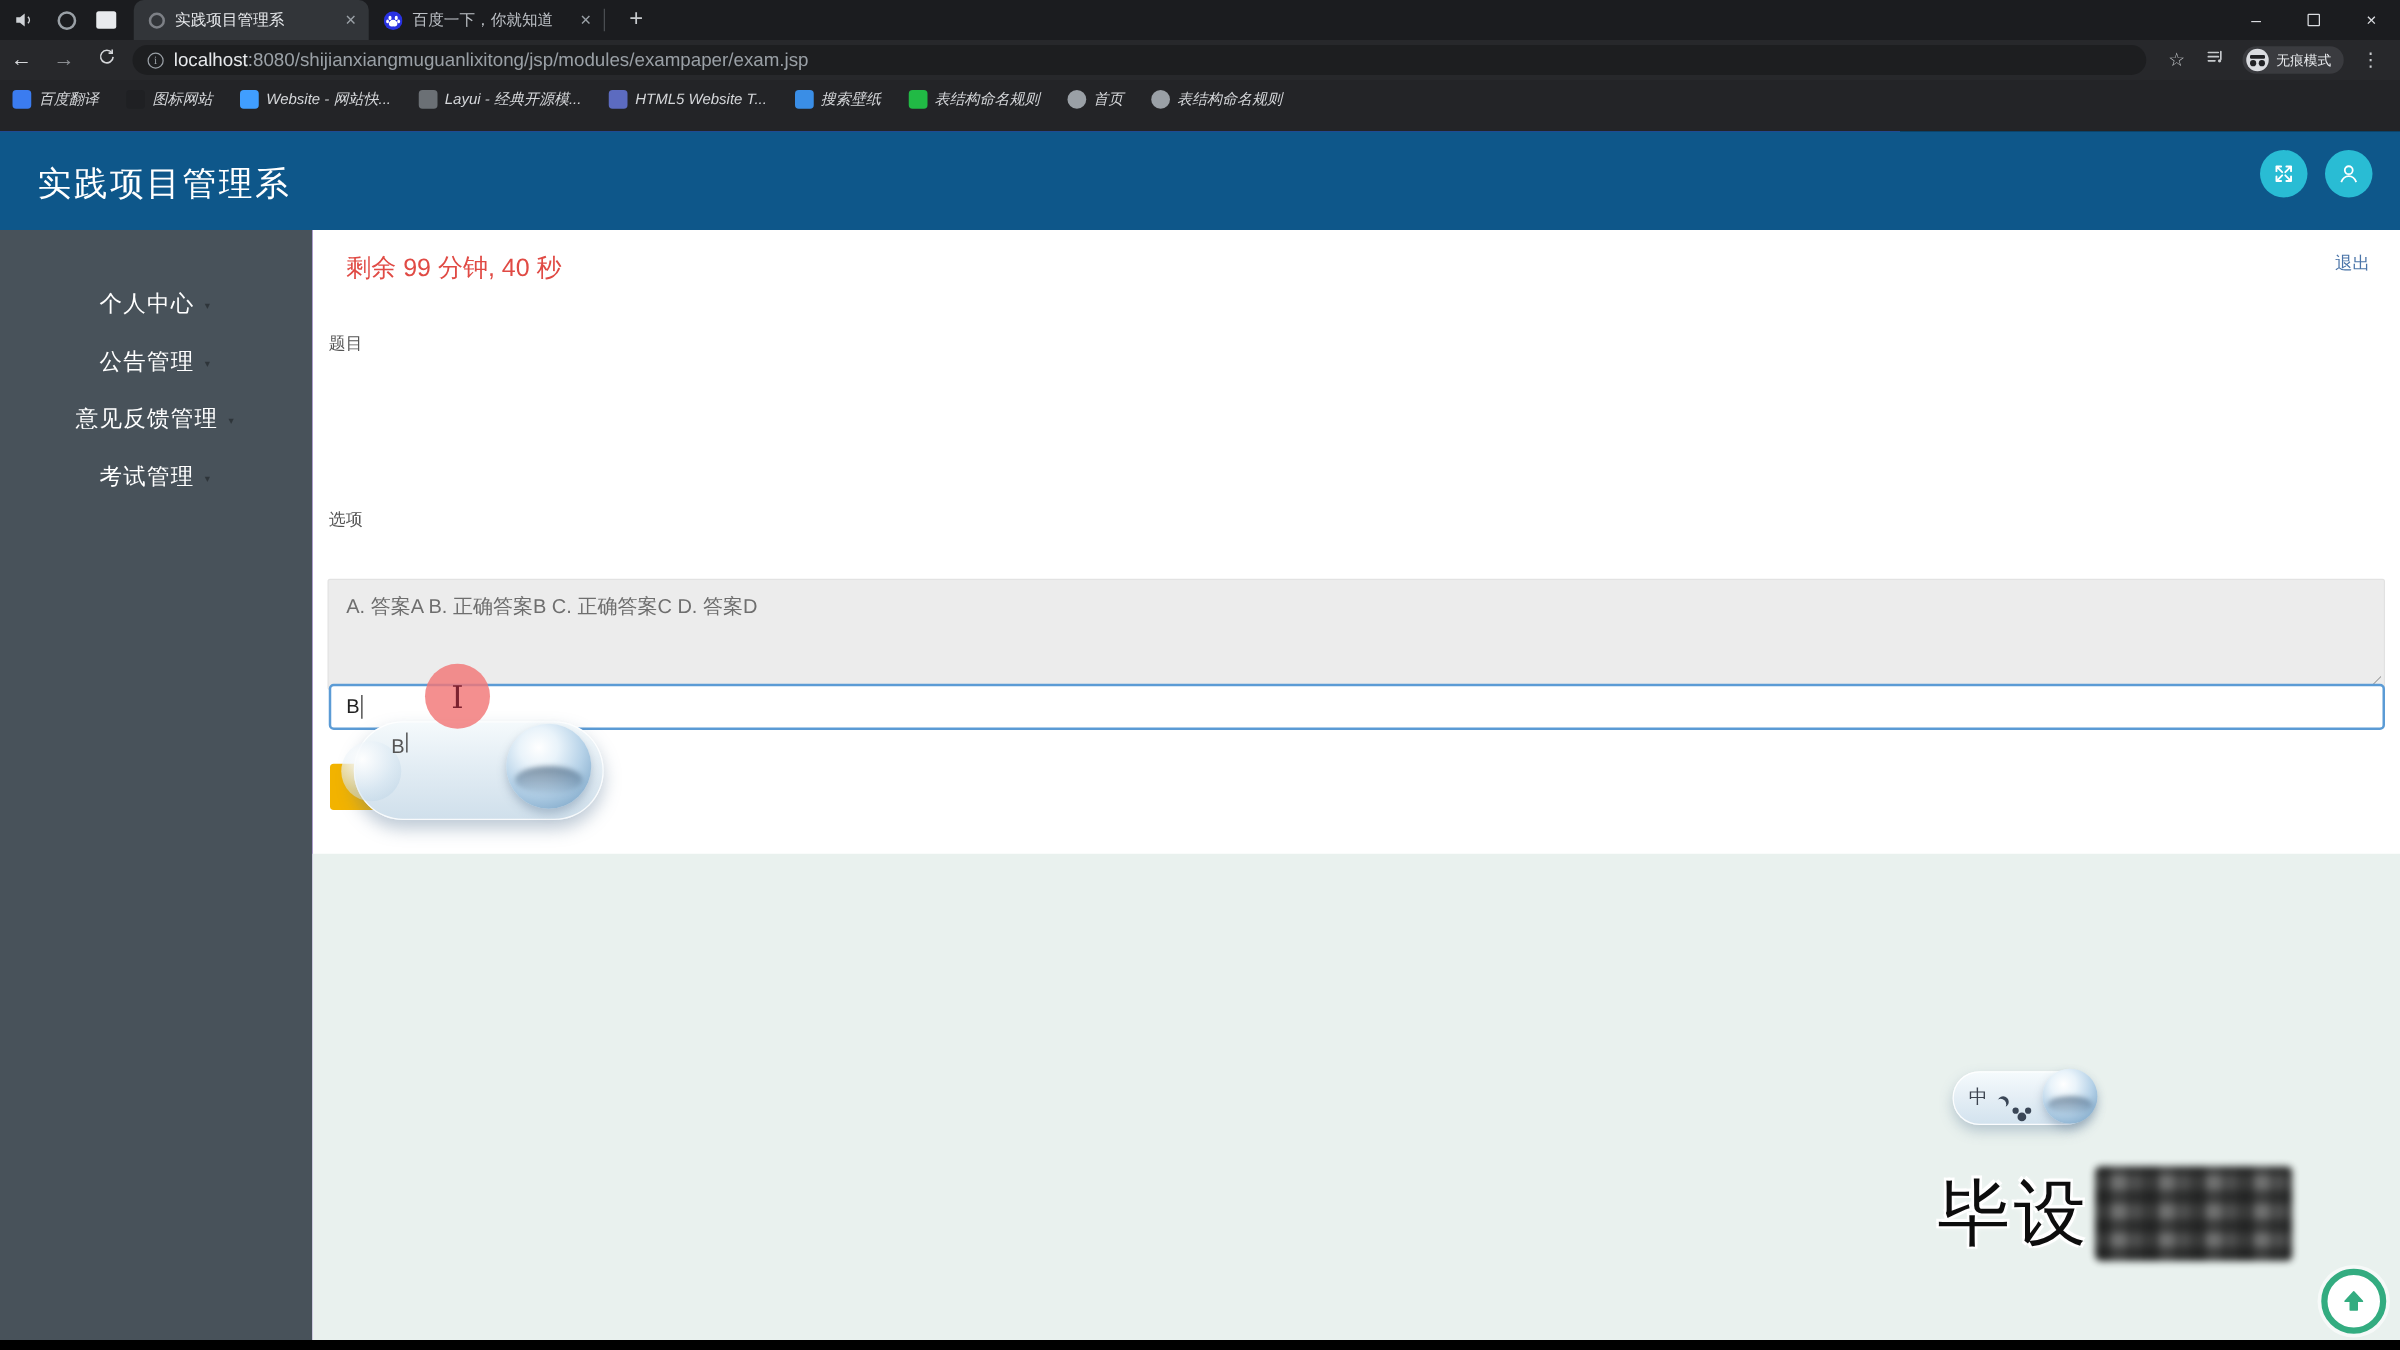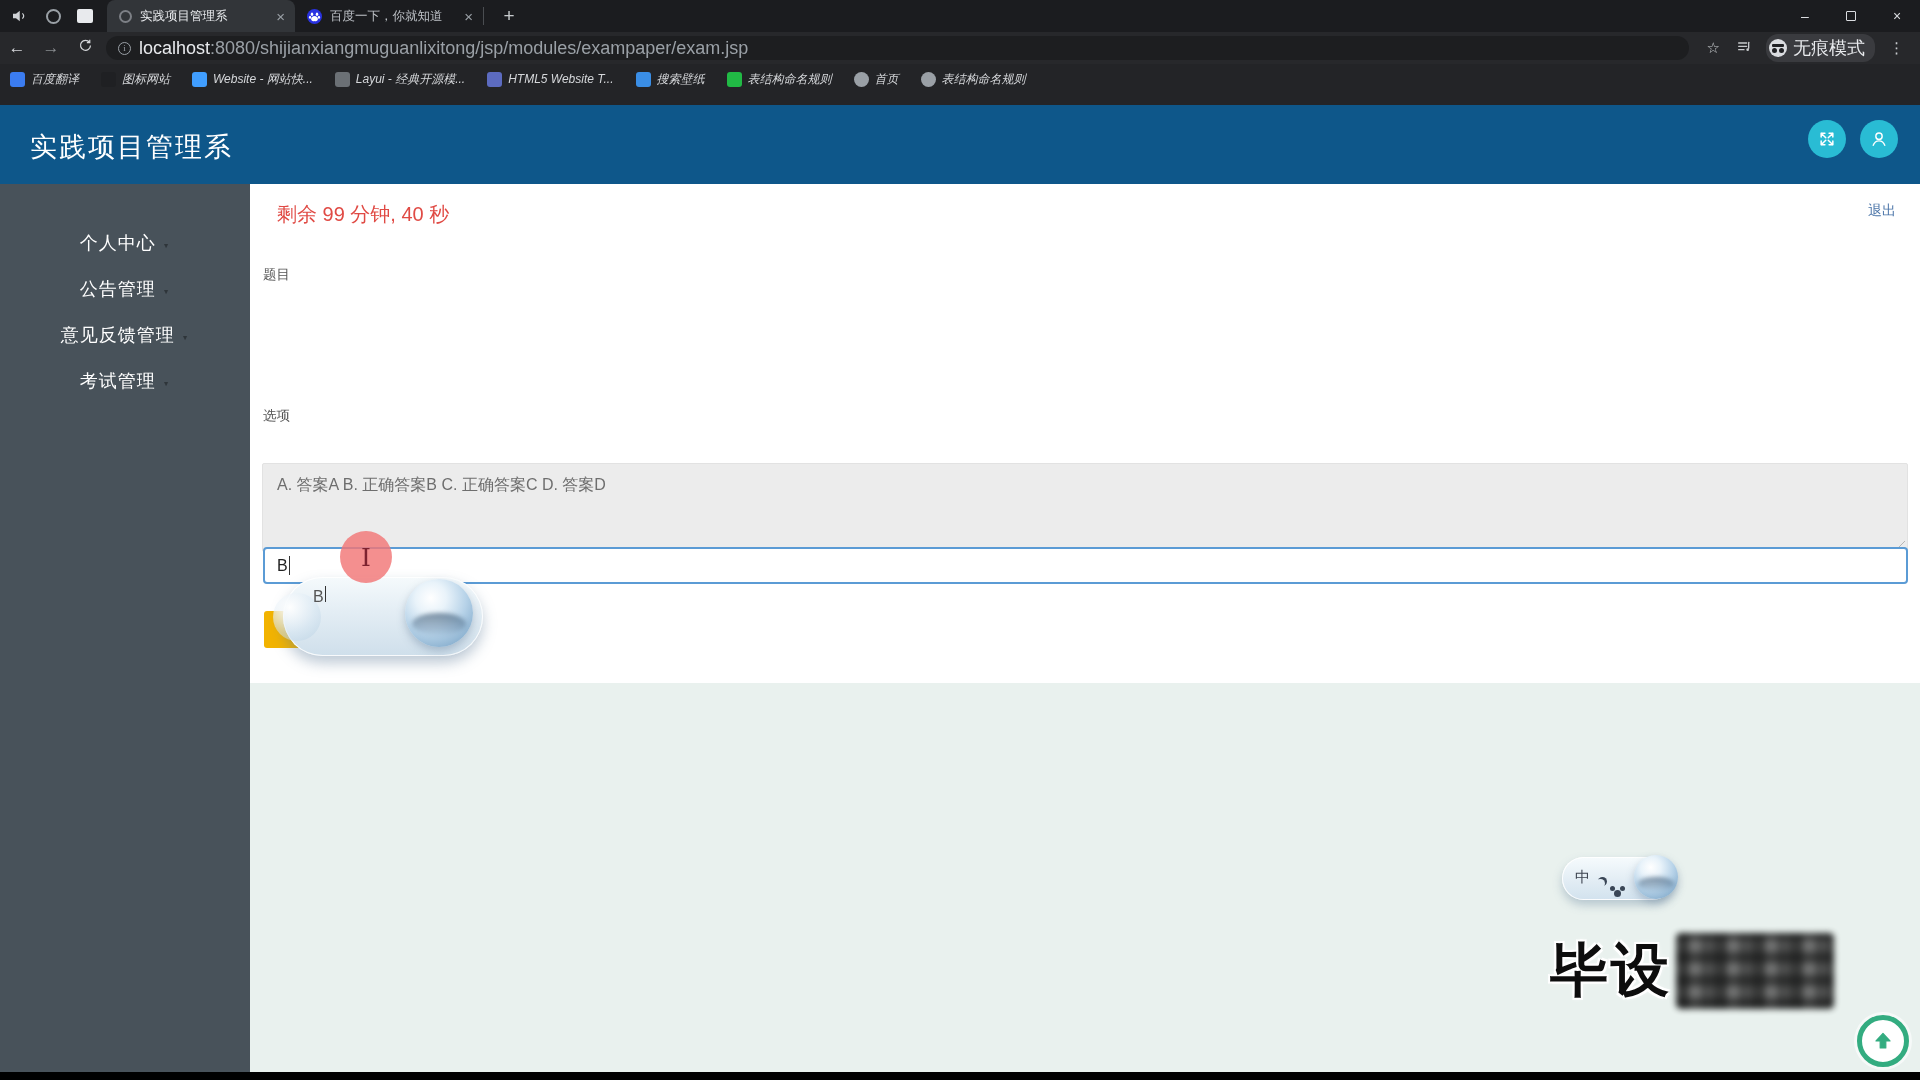--- a/index.html
+++ b/index.html
@@ -30,33 +30,33 @@
 
   .toolbar { position:absolute; left:0; top:32px; width:1920px; height:32px;
     background:#27282b; display:flex; align-items:center; }
   .navbtn { color:#d5d7da; font-size:17px; width:34px; text-align:center; }
   .navbtn.dim { color:#8a8d91; }
   .urlpill { height:24px; flex:1; margin:0 10px 0 4px; background:#1d1e20;
     border-radius:13px; display:flex; align-items:center; padding:0 12px; }
   .info-ic { width:13px; height:13px; border:1.2px solid #9aa0a6; border-radius:50%;
     color:#9aa0a6; font-size:9px; font-family:"Liberation Serif",serif;
     display:inline-flex; align-items:center; justify-content:center; margin-right:8px;}
-  .urltext { font-size:18px; color:#9aa0a6; white-space:nowrap; }
+  .urltext { font-size:15px; color:#9aa0a6; white-space:nowrap; }
   .urltext .host { color:#e8eaed; }
   .tbright { display:flex; align-items:center; margin-right:8px; }
   .tbic { color:#c7cacd; font-size:15px; margin:0 8px; }
   .incog { display:flex; align-items:center; background:#3a3b3f; border-radius:12px;
     padding:2px 10px 2px 3px; margin:0 6px; }
   .incog .hat { width:18px; height:18px; border-radius:50%; background:#dadce0;
     position:relative; margin-right:6px;}
   .incog .hat::before { content:""; position:absolute; left:3px; top:5px; width:12px; height:3px;
     background:#202124; border-radius:1px;}
   .incog .hat::after { content:""; position:absolute; left:3px; top:9px; width:5px; height:5px;
     border-radius:50%; background:#202124; box-shadow:7px 0 0 #202124;}
-  .incoglabel { color:#e8eaed; font-size:18px; }
+  .incoglabel { color:#e8eaed; font-size:11px; }
 
   .bookmarks { position:absolute; left:0; top:64px; width:1920px; height:41px;
     background:#232427; display:flex; align-items:flex-start; padding:4px 0 0 10px; }
   .bm { display:flex; align-items:center; margin-right:22px; height:22px; }
   .bmico { width:15px; height:15px; border-radius:3px; margin-right:6px; flex:0 0 auto;}
   .bmlabel { color:#d5d7da; font-size:12px; white-space:nowrap;font-style:italic; }
 
   
   .appheader { position:absolute; left:0; top:105px; width:1920px; height:79px;
     background:#0e578a; }
@@ -127,21 +127,21 @@
   .ime-status .zh { position:absolute; left:13px; top:11px; font-size:15px; color:#3d4450; }
   .sph-sm { right:-4px; top:-2px; width:44px; height:44px; }
   .deco-moon { position:absolute; left:34px; top:22px; width:9px; height:9px;
     border-radius:50%; box-shadow:2px -2px 0 0 #3a4656; }
   .deco-dots { position:absolute; left:52px; bottom:3px; width:7px; height:7px;
     border-radius:50%; background:#3a4656;
     box-shadow:-5px -5px 0 -1px #3a4656, 5px -5px 0 -1px #3a4656; }
 
   .watermark { position:absolute; left:1300px; top:748px; display:flex; align-items:center;
     z-index:3;}
-  .wmtext { font-size:58px; font-weight:700; color:#0d0d0d; letter-spacing:3px;
+  .wmtext { font-size:58px; font-weight:400; color:#0d0d0d; letter-spacing:3px;
     text-shadow:-2px -2px 0 #fff, 2px -2px 0 #fff, -2px 2px 0 #fff, 2px 2px 0 #fff,
       0 0 6px rgba(255,255,255,.9); }
   .censored { width:158px; height:76px; margin-left:4px; border-radius:5px; opacity:.88;
     background:
       repeating-linear-gradient(90deg,#161616 0 13px,#555 13px 25px,#2d2d2d 25px 38px),
       repeating-linear-gradient(0deg,rgba(0,0,0,.55) 0 11px,rgba(140,140,140,.5) 11px 23px);
     background-blend-mode:overlay; filter:blur(3px); }
 
   .backtop { position:absolute; left:1607px; top:831px; width:52px; height:52px;
     border-radius:50%; background:#fff; border:5px solid #33ac80; display:flex;

